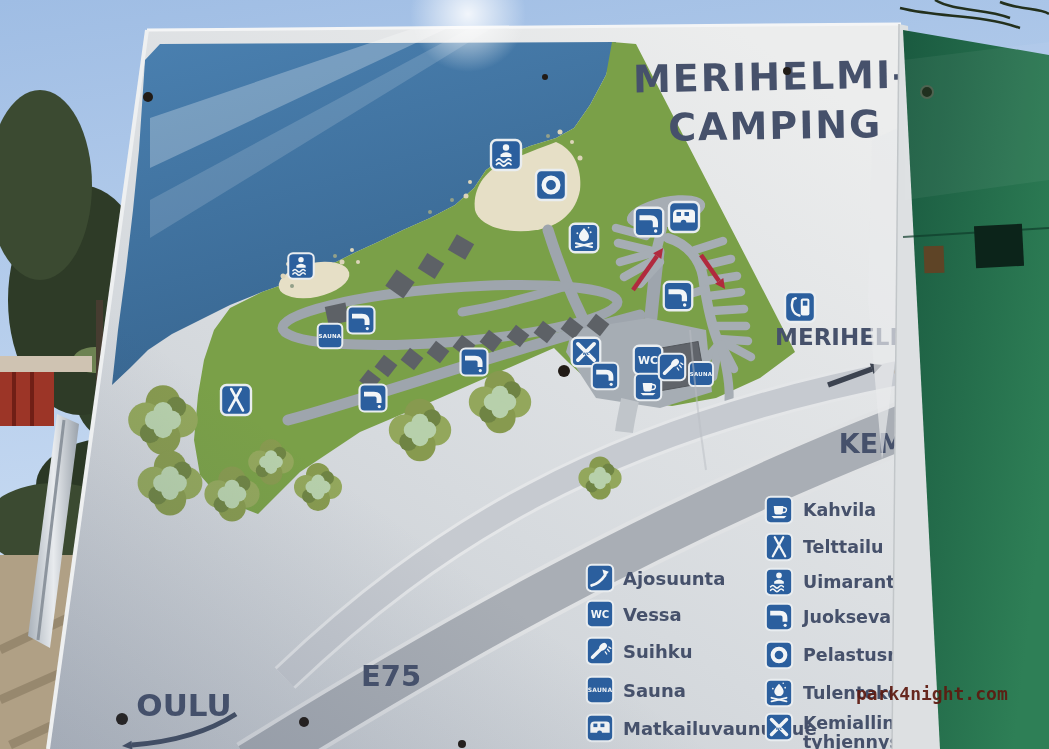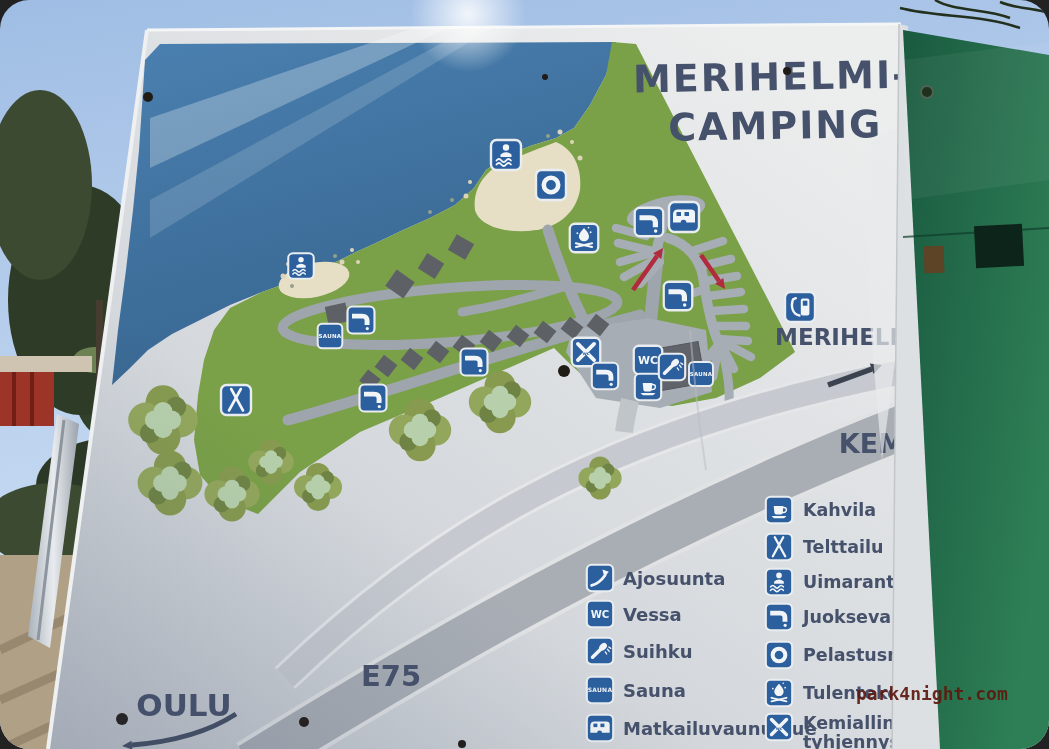--- a/index.html
+++ b/index.html
@@ -1,17 +1,17 @@
 <!DOCTYPE html>
 <html><head>
 <meta charset="utf-8">
 <style>
   html,body{margin:0;padding:0;background:#222;}
   #stage{position:relative;width:1049px;height:749px;overflow:hidden;
-         font-family:"DejaVu Sans",sans-serif;border-radius:29px;}
+         font-family:"DejaVu Sans",sans-serif;}
   svg{display:block;}
   .tx{font-family:"DejaVu Sans",sans-serif;font-weight:bold;fill:#46516b;}
   .title{letter-spacing:2px;}
   .itx{font-family:"DejaVu Sans",sans-serif;font-weight:bold;fill:#f2f5f7;text-anchor:middle;}
   .ibox{fill:#2b5f9e;stroke:#e9edf0;stroke-width:2.4;}
   .ig{stroke:#f2f5f7;fill:none;stroke-linecap:round;}
   .igf{fill:#f2f5f7;}
   .road{stroke:#9ea5ad;fill:none;stroke-linecap:round;}
   .comb{stroke:#a6adb4;fill:none;stroke-linecap:round;}
   .wm{font-family:"DejaVu Sans Mono",monospace;font-weight:bold;fill:#5e190f;}

